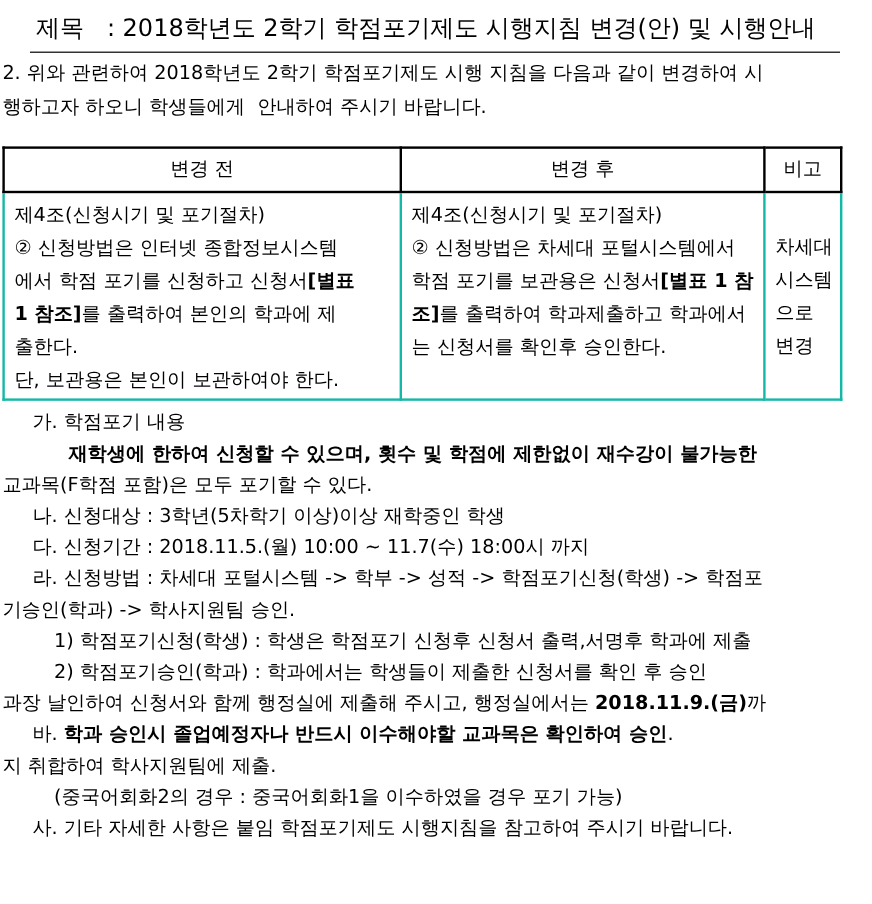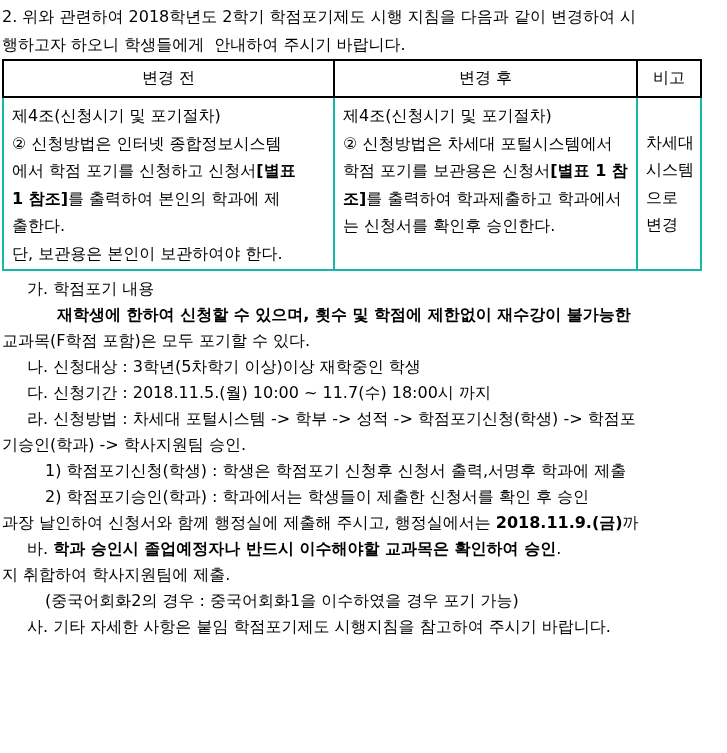--- a/index.html
+++ b/index.html
@@ -19,21 +19,21 @@
     font-size:20px;
     white-space:pre;
   }
   
   .intro{margin:3px 0 0 2px;}
   .intro .line{line-height:28px;}
   
   table.change{
     border-collapse:collapse;
     table-layout:fixed;
-    margin:0 0 0 2px;
+    margin:19px 0 0 2px;
   }
   table.change col.c1{width:331px;}
   table.change col.c2{width:303px;}
   table.change col.c3{width:64px;}
   table.change th{
     border:2px solid #000;
     height:33px;
     font-weight:normal;
     font-size:16px;
     text-align:center;
@@ -55,20 +55,21 @@
   .sections .line{line-height:26px;}
   .ind1{padding-left:25px;}
   .ind2{padding-left:55px;font-weight:bold;}
   .ind3{padding-left:43px;}
 </style>
 </head>
 <body>
 
 <div>
 
+  <div class="title">제목   : 2018학년도 2학기 학점포기제도 시행지침 변경(안) 및 시행안내</div>
 
 
   <div class="intro">
       <div class="line"><span>2. 위와 관련하여 2018학년도 2학기 학점포기제도 시행 지침을 다음과 같이 변경하여 시</span></div>
       <div class="line"><span>행하고자 하오니 학생들에게  안내하여 주시기 바랍니다.</span></div>
     </div>
 
   <table class="change">
     <colgroup>
       <col class="c1">

